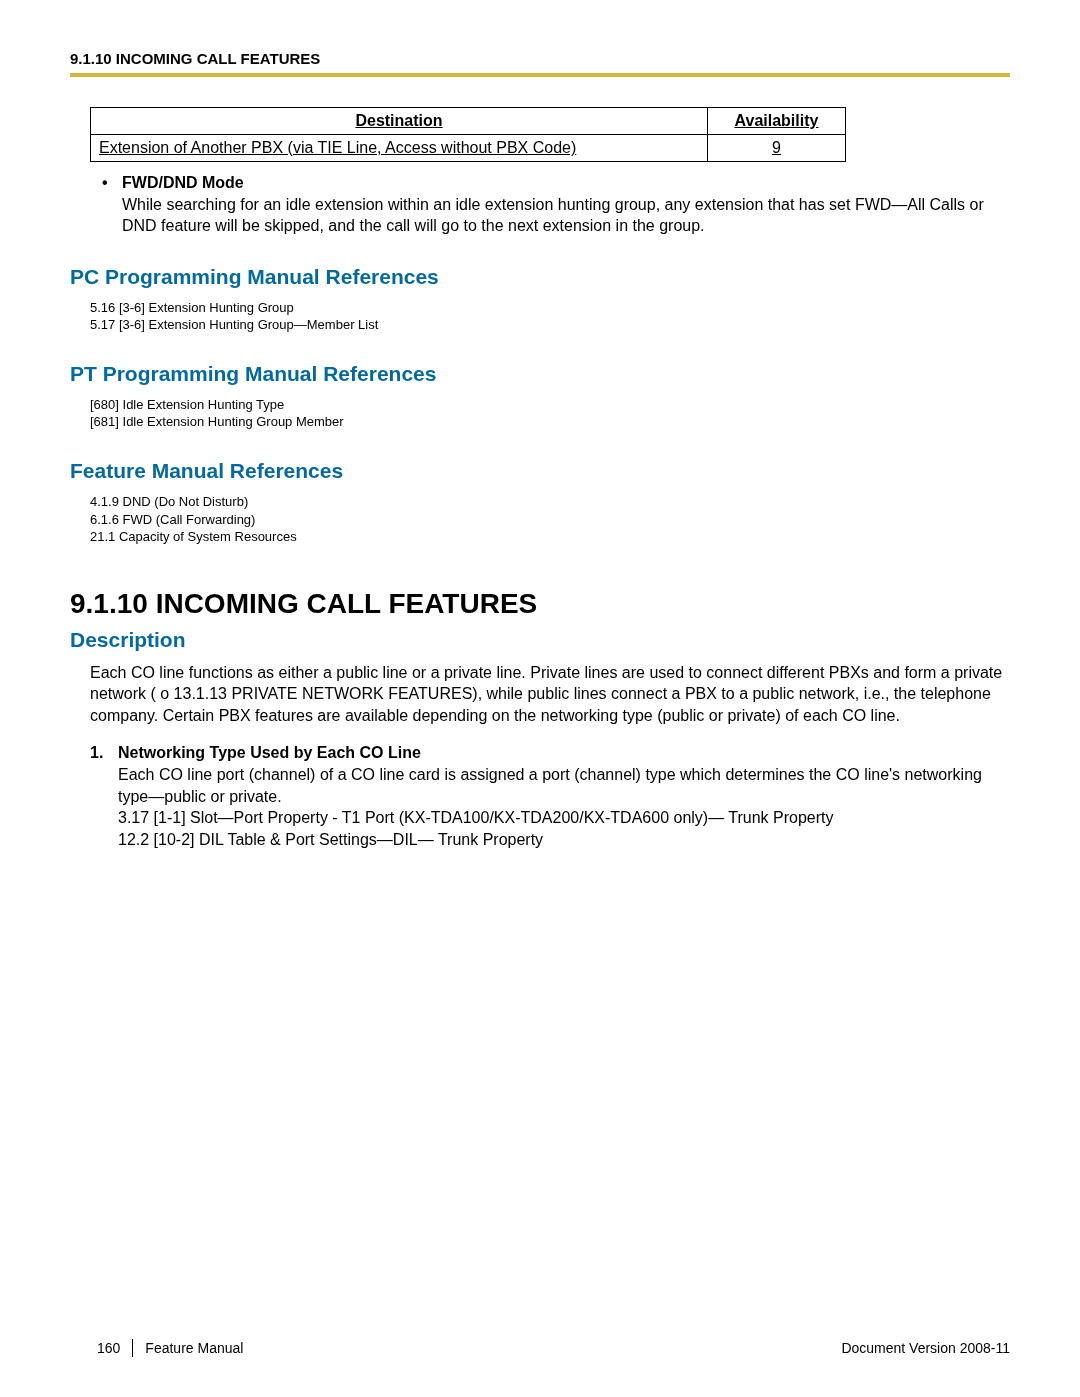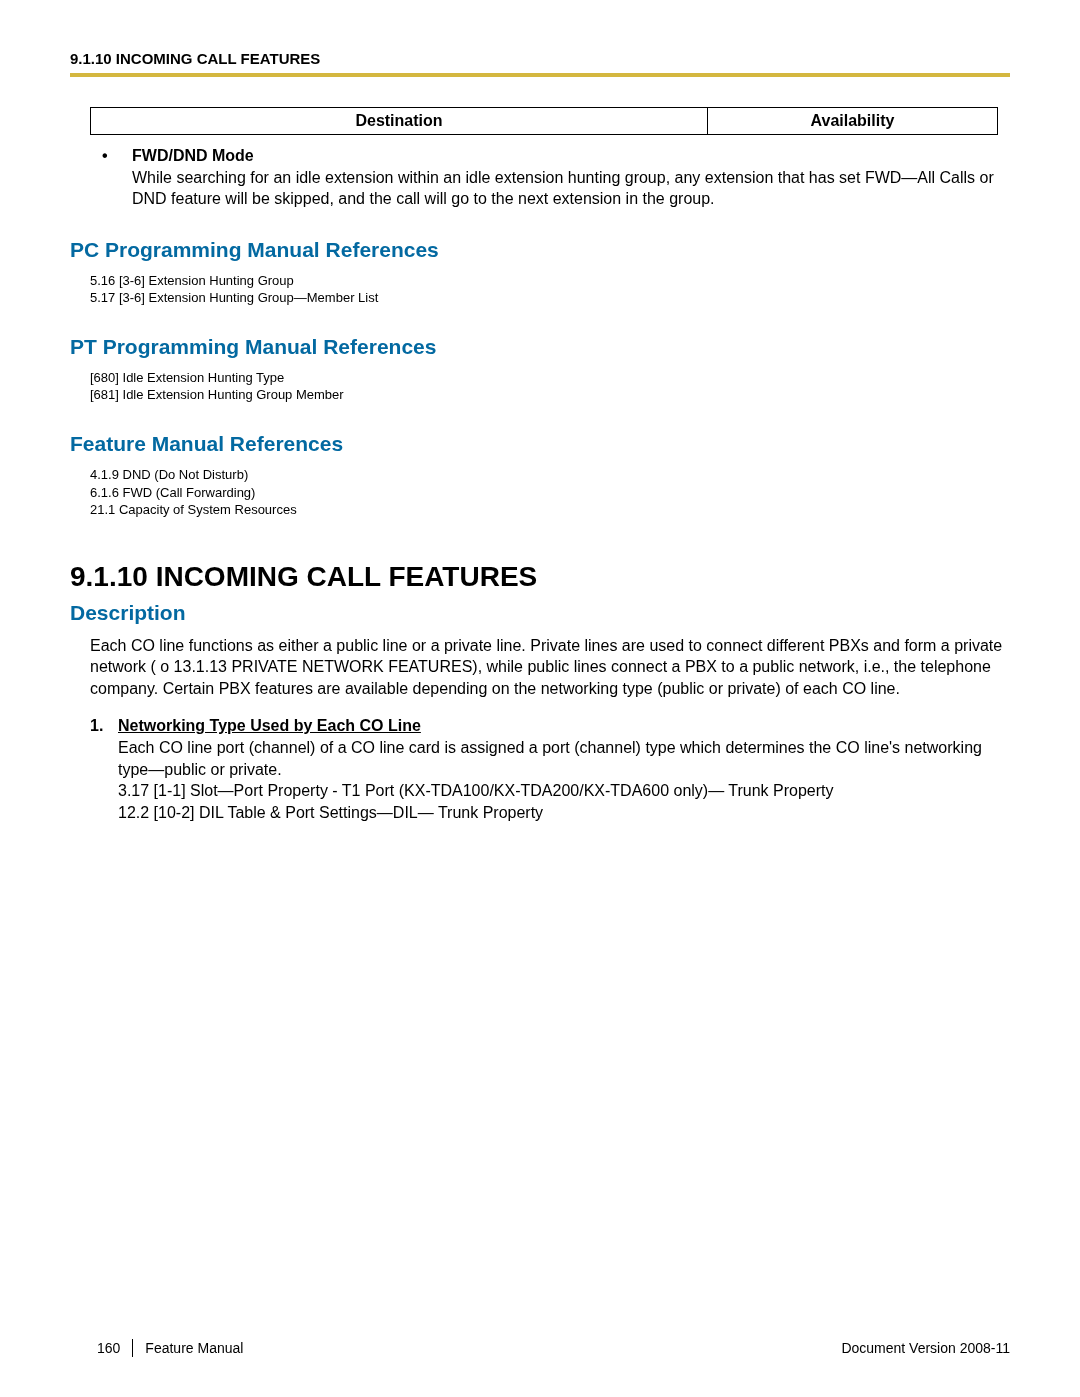--- a/index.html
+++ b/index.html
@@ -22,22 +22,23 @@
     font-weight: bold;
     margin-bottom: 6px;
   }
   .gold-rule {
     border: none;
     border-top: 4px solid #d4b73f;
     margin: 0 0 30px 0;
   }
   table.dest {
     border-collapse: collapse;
-    width: 908px;
+    width: 756px;
     margin: 0 0 10px 20px;
+    text-decoration: underline;
   }
   table.dest th, table.dest td {
     border: 1px solid #000;
     font-size: 16px;
     padding: 4px 8px;
   }
   table.dest th {
     font-weight: bold;
     text-align: center;
   }
@@ -53,21 +54,20 @@
   .bullet-row {
     display: flex;
   }
   .bullet-dot {
     width: 20px;
     flex: 0 0 20px;
     font-weight: bold;
   }
   .bullet-content {
     flex: 1;
-    margin-left: 10px;
   }
   .bullet-title {
     font-weight: bold;
   }
   h2.section {
     color: #0369a1;
     font-size: 21px;
     font-weight: bold;
     margin: 28px 0 10px 0;
   }
@@ -98,21 +98,20 @@
   .num-col {
     width: 28px;
     flex: 0 0 28px;
     font-weight: bold;
   }
   .num-content {
     flex: 1;
   }
   .num-title {
     font-weight: bold;
-    text-decoration: underline;
   }
   .footer {
     position: absolute;
     bottom: 40px;
     left: 70px;
     right: 70px;
     display: flex;
     justify-content: space-between;
     align-items: center;
     font-size: 14px;
@@ -133,20 +132,24 @@
 
 <div class="page">
   <div class="header-title">9.1.10 INCOMING CALL FEATURES</div>
   <hr class="gold-rule">
 
   <table class="dest">
     <tbody>
         <tr>
       <th style="width:600px">Destination</th>
       <th>Availability</th>
+    </tr>
+    <tr>
+      <td>Extension of Another PBX (via TIE Line, Access without PBX Code)</td>
+      <td class="avail">9</td>
     </tr>
   </tbody>
     </table>
 
   <div class="bullet-block">
     <div class="bullet-row">
       <div class="bullet-dot">•</div>
       <div class="bullet-content">
         <div class="bullet-title">FWD/DND Mode</div>
         <div>While searching for an idle extension within an idle extension hunting group, any extension that has set FWD—All Calls or DND feature will be skipped, and the call will go to the next extension in the group.</div>

